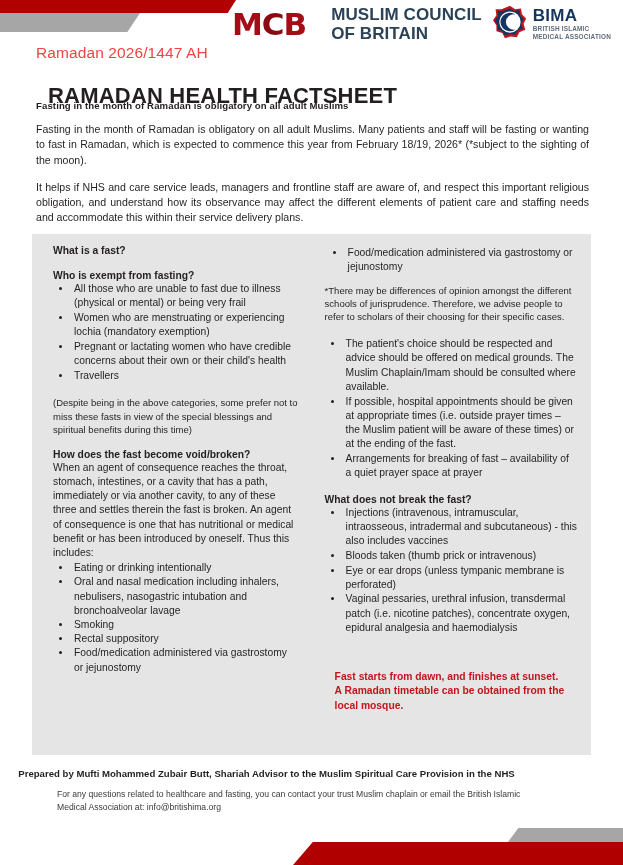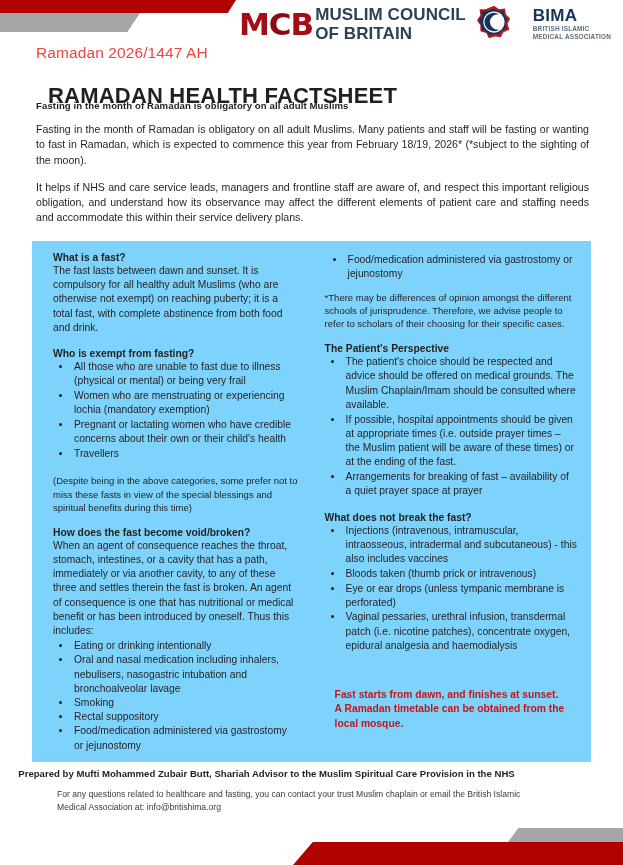--- a/index.html
+++ b/index.html
@@ -48,40 +48,40 @@
 
   
   .logos {
     position: absolute;
     top: 4px; right: 12px;
     display: flex;
     align-items: center;
     gap: 11px;
     height: 40px;
   }
-  .mcb { display: flex; align-items: center; gap: 2px; }
+  .mcb { display: flex; align-items: center; gap: 25px; }
   .mcb-mark {
     font-size: 31px;
     font-weight: 700;
     letter-spacing: -1px;
     line-height: 1;
     font-family: "DejaVu Sans", sans-serif;
   }
   .mcb-m { color: #a50d16; }
   .mcb-c { color: #8a0b12; }
   .mcb-b { color: #a50d16; }
   .mcb-words {
     font-size: 17px;
     font-weight: 700;
     line-height: 1.12;
     color: #2b4257;
     letter-spacing: 0.1px;
   }
   .bima { display: flex; align-items: center; gap: 6px; }
-  .bima-words { line-height: 1.05; margin-left: 16px; }
+  .bima-words { line-height: 1.05; }
   .bima-name {
     font-size: 17px;
     font-weight: 700;
     color: #16355e;
     letter-spacing: 0.3px;
   }
   .bima-sub {
     font-size: 6.4px;
     font-weight: 700;
     color: #5d6b7a;
@@ -120,24 +120,24 @@
     font-size: 10.6px;
     line-height: 1.44;
     text-align: justify;
   }
   .intro p { margin: 0 0 12px 0; }
   .intro p:last-child { margin-bottom: 0; }
 
   
   .panel {
     position: absolute;
-    top: 241px; left: 32px;
+    top: 234px; left: 32px;
     width: 559px;
     height: 521px;
-    background: #7dd3fc;
+    background: #e5e5e5;
     box-sizing: border-box;
     padding: 11px 14px 10px 14px;
     display: flex;
     gap: 14px;
   }
   .col { width: 50%; }
   .col-left { padding-left: 7px; padding-right: 6px; box-sizing: border-box; }
   .col-right { padding-left: 6px; box-sizing: border-box; }
 
   .h { font-size: 10.3px; font-weight: 700; margin: 0 0 1px 0; }
@@ -224,21 +224,20 @@
 
 <div class="intro">
   <p>Fasting in the month of Ramadan is obligatory on all adult Muslims. Many patients and staff will be fasting or wanting to fast in Ramadan, which is expected to commence this year from February 18/19, 2026* (*subject to the sighting of the moon).</p>
   <p>It helps if NHS and care service leads, managers and frontline staff are aware of, and respect this important religious obligation, and understand how its observance may affect the different elements of patient care and staffing needs and accommodate this within their service delivery plans.</p>
 </div>
 
 <div class="panel">
 
   <div class="col col-left">
     <div class="h">What is a fast?</div>
-    <p class="p">The fast lasts between dawn and sunset. It is compulsory for all healthy adult Muslims (who are otherwise not exempt) on reaching puberty; it is a total fast, with complete abstinence from both food and drink.</p>
 
     <div class="gap-m"></div>
     <div class="h">Who is exempt from fasting?</div>
     <ul class="b">
       <li>All those who are unable to fast due to illness (physical or mental) or being very frail</li>
       <li>Women who are menstruating or experiencing lochia (mandatory exemption)</li>
       <li>Pregnant or lactating women who have credible concerns about their own or their child's health</li>
       <li>Travellers</li>
     </ul>
 
@@ -259,21 +258,20 @@
 
   <div class="col col-right">
     <ul class="b" style="padding-left:21px">
       <li>Food/medication administered via gastrostomy or jejunostomy</li>
     </ul>
 
     <div class="gap-s"></div>
     <p class="note">*There may be differences of opinion amongst the different schools of jurisprudence. Therefore, we advise people to refer to scholars of their choosing for their specific cases.</p>
 
     <div class="gap-m"></div>
-    <div class="h">The Patient's Perspective</div>
     <ul class="b">
       <li>The patient's choice should be respected and advice should be offered on medical grounds. The Muslim Chaplain/Imam should be consulted where available.</li>
       <li>If possible, hospital appointments should be given at appropriate times (i.e. outside prayer times – the Muslim patient will be aware of these times) or at the ending of the fast.</li>
       <li>Arrangements for breaking of fast – availability of a quiet prayer space at prayer</li>
     </ul>
 
     <div class="gap-m"></div>
     <div class="h">What does not break the fast?</div>
     <ul class="b">
       <li>Injections (intravenous, intramuscular, intraosseous, intradermal and subcutaneous) - this also includes vaccines</li>

